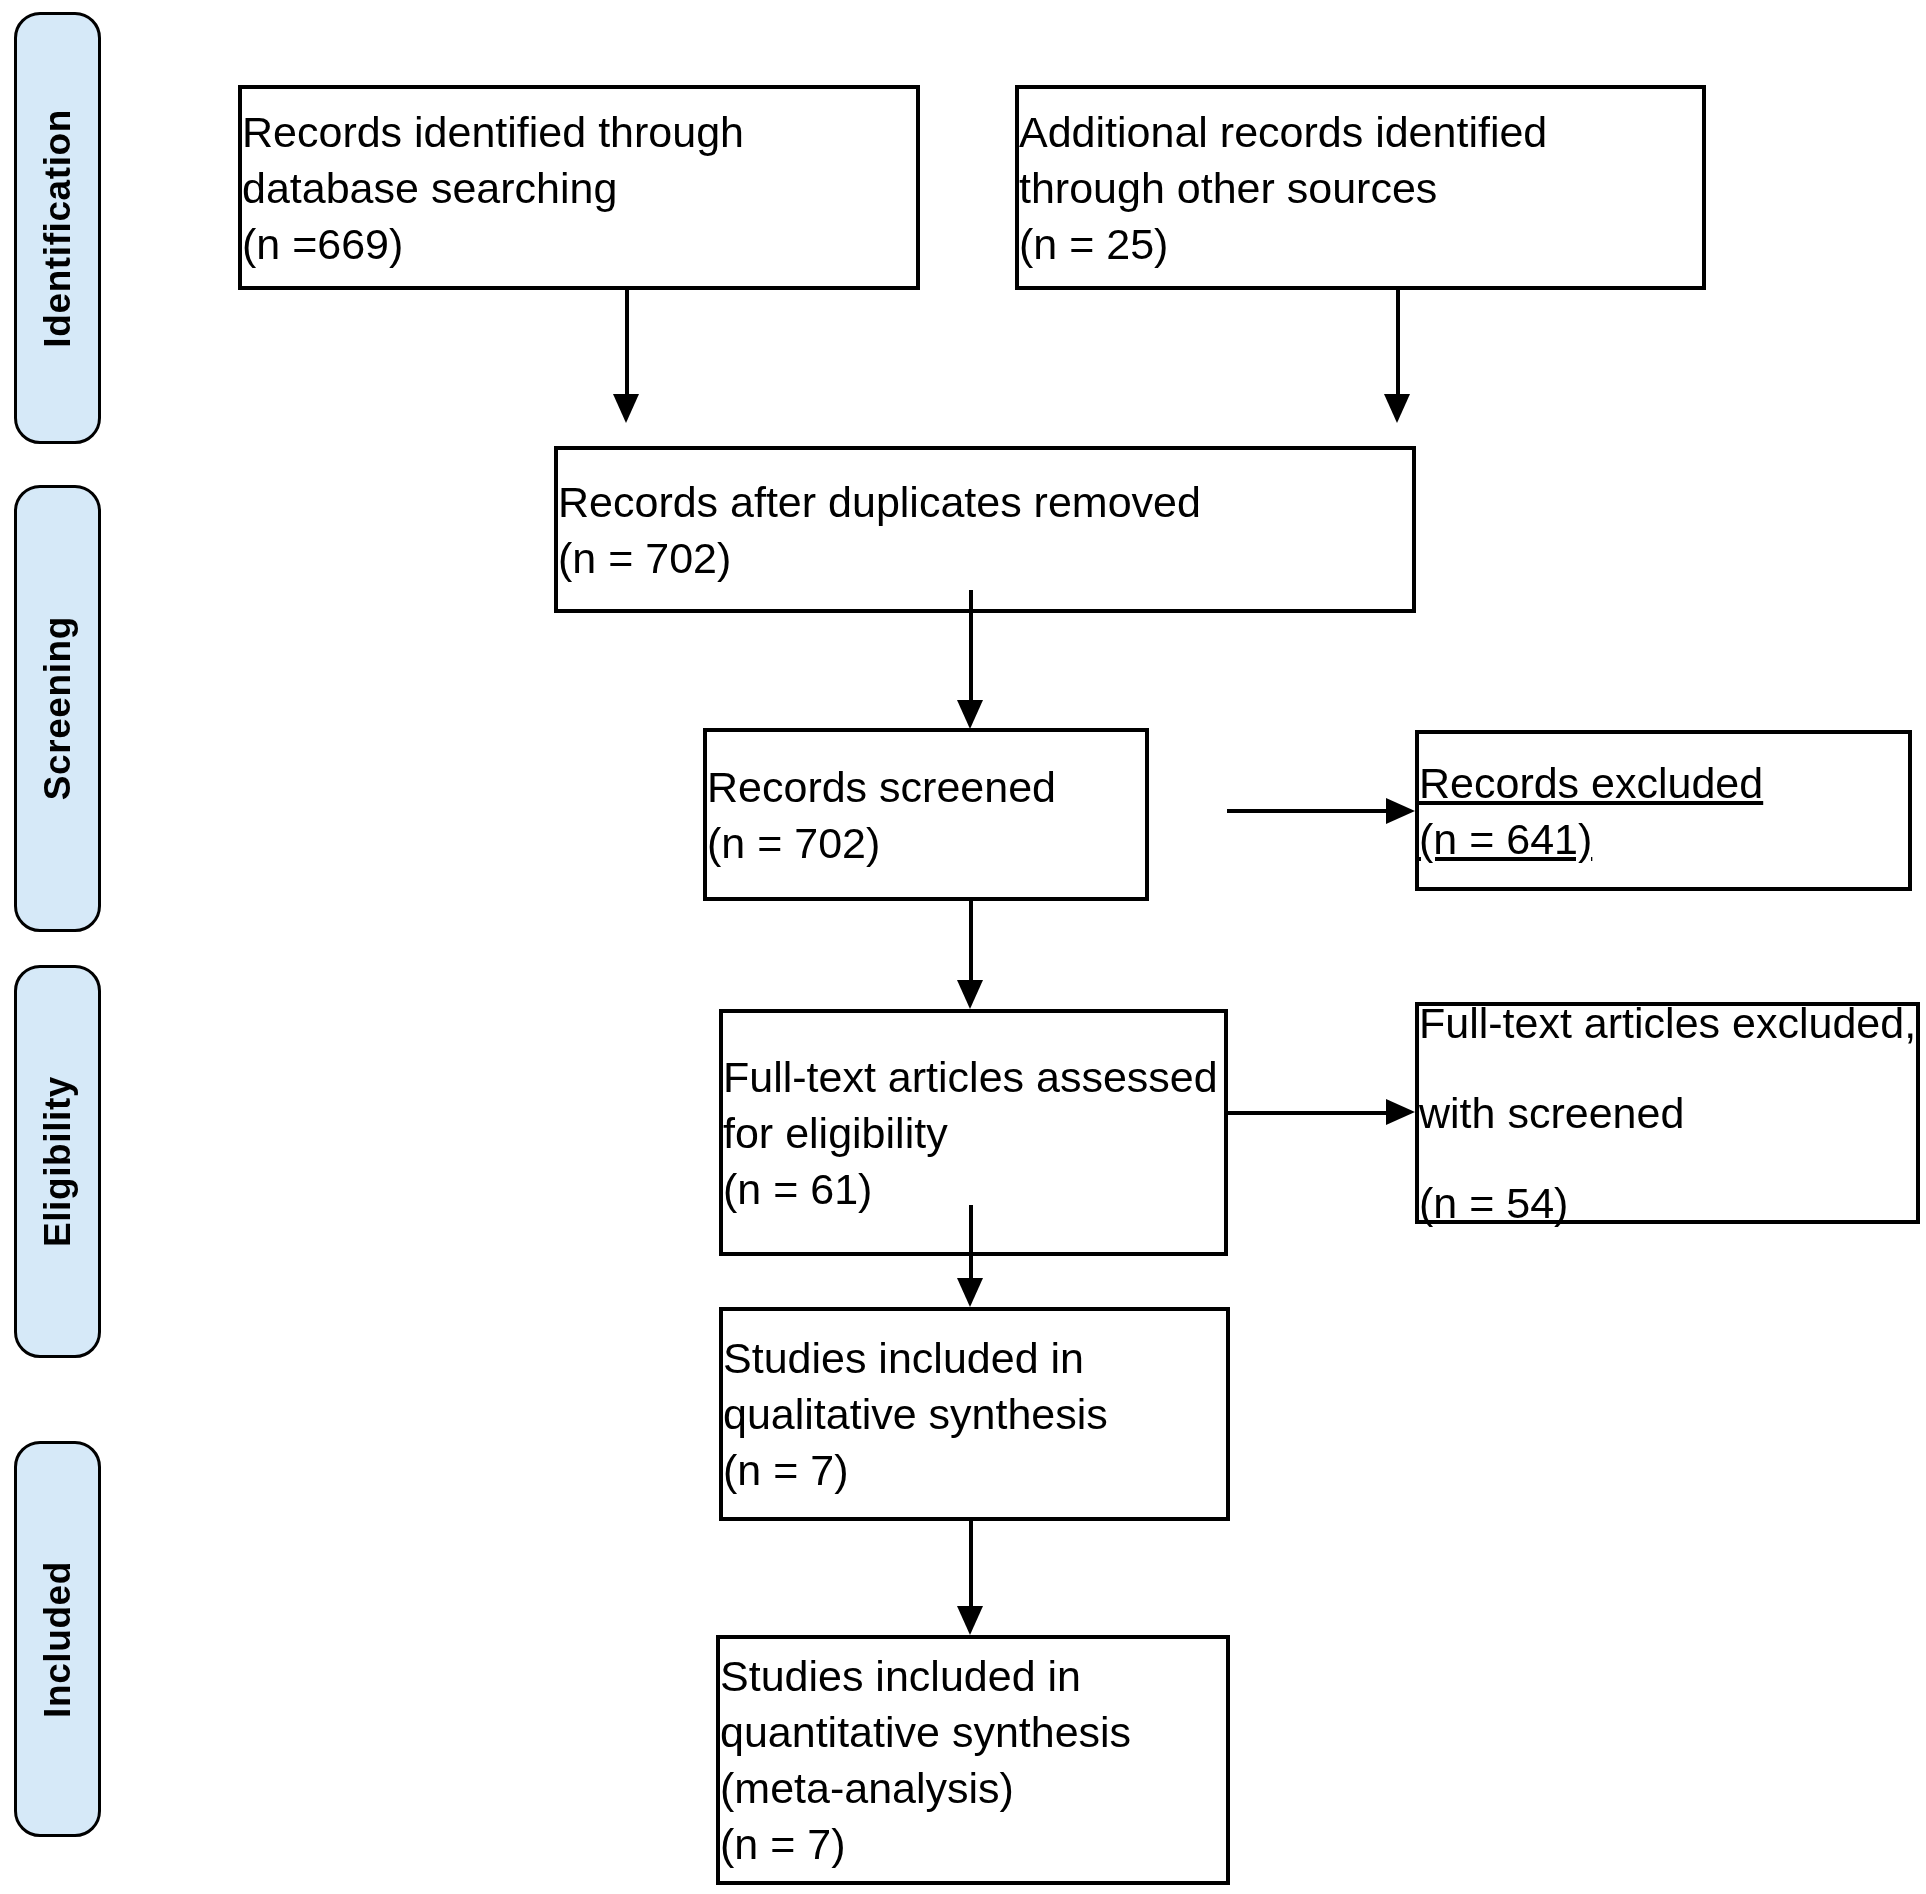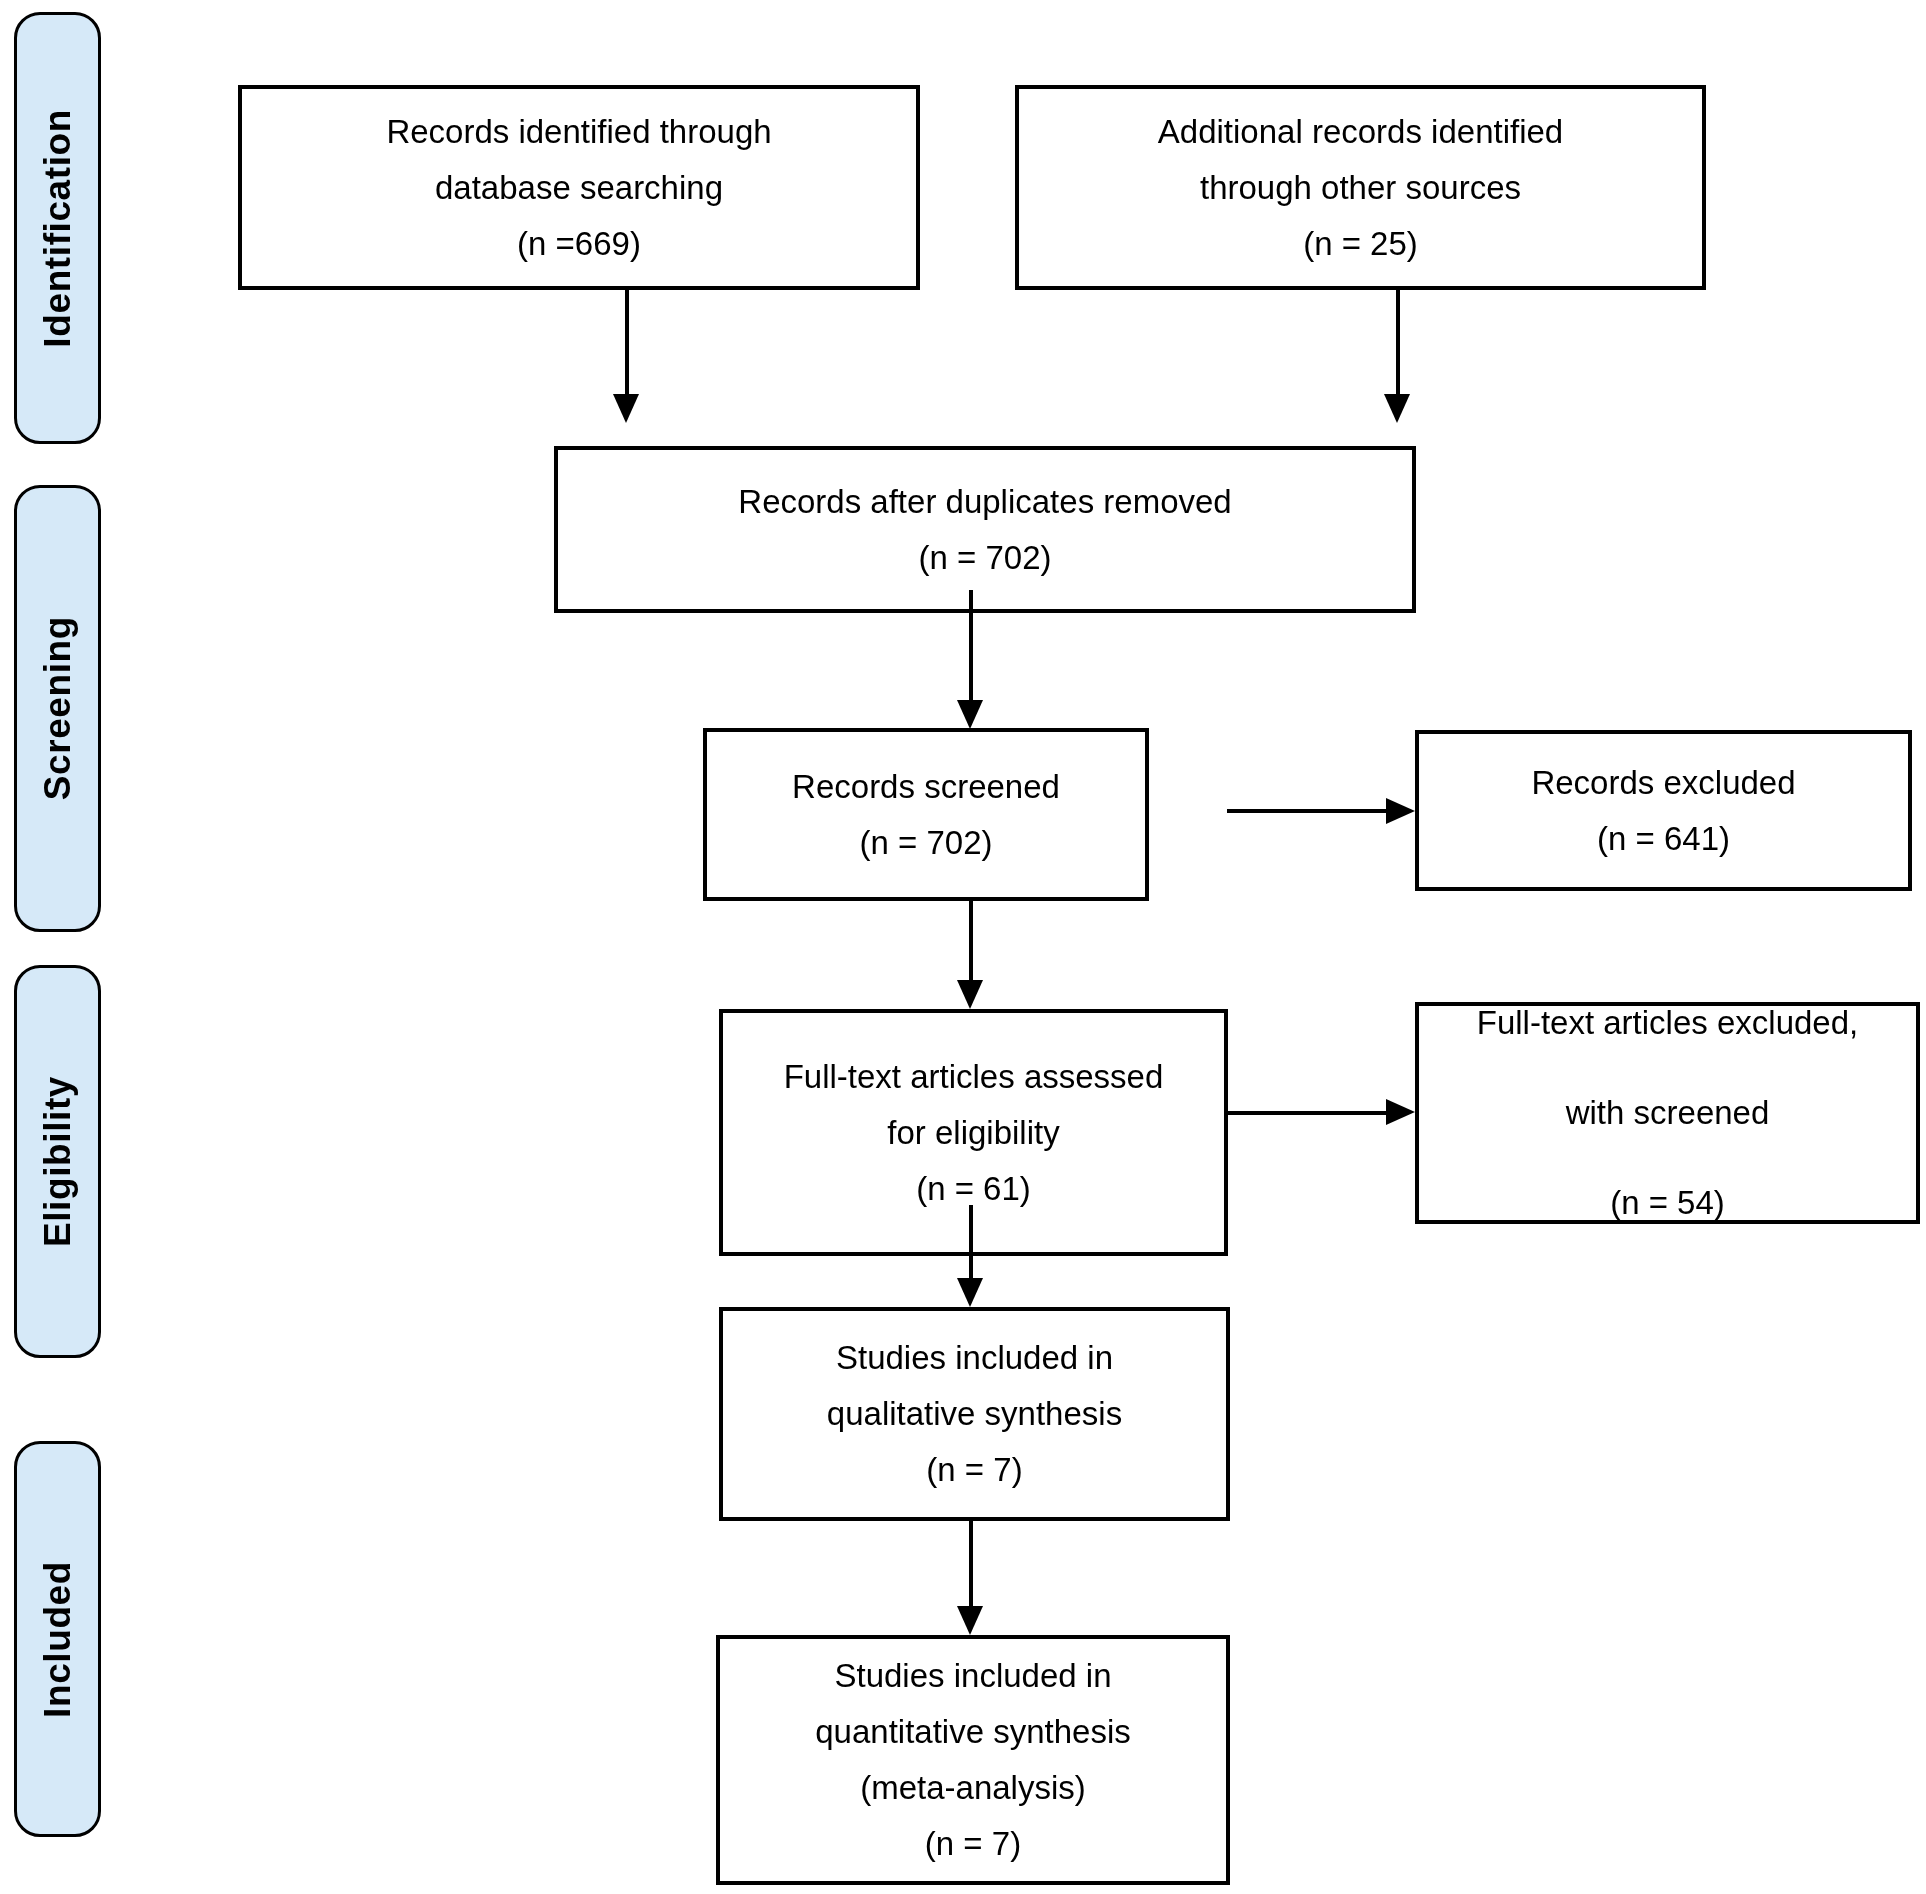--- a/index.html
+++ b/index.html
@@ -14,23 +14,23 @@
 
   
   .box {
     position: absolute;
     box-sizing: border-box;
     border: 4.2px solid #000000;
     background: #ffffff;
     display: flex;
     flex-direction: column;
     justify-content: center;
-    align-items: center;
+    align-items: flex-start;
     text-align: center;
-    font-size: 33px;
+    font-size: 43px;
     line-height: 56px;
     font-weight: 400;
   }
   .box span { display: block; white-space: nowrap; }
 
   
   .stage {
     position: absolute;
     box-sizing: border-box;
     border: 3.6px solid #000000;
@@ -63,21 +63,21 @@
     border-top: 13.7px solid transparent;
     border-bottom: 13.7px solid transparent;
     border-left: 29px solid #000000;
   }
 
   
   #box-identified        { left: 238px;  top: 85px;  width: 682px; height: 205px; }
   #box-additional        { left: 1007px; top: 85px;  width: 691px; height: 205px; margin-left: 8px; }
   #box-duplicates        { left: 554px;  top: 446px;  width: 862px; height: 167px; }
   #box-screened          { left: 703px; top: 728px; width: 446px;  height: 173px; }
-  #box-excluded          { left: 1415px; top: 730px; width: 497px;  height: 161px; }
+  #box-excluded          { left: 1415px; top: 730px; width: 497px;  height: 161px; text-decoration: underline; }
   #box-fulltext          { left: 719px; top: 1009px; width: 509px;  height: 247px; }
   #box-fulltext-excluded { left: 1415px; top: 1002px; width: 505px;  height: 222px; gap: 34px; }
   #box-qualitative       { left: 719px; top: 1307px; width: 511px;  height: 214px; }
   #box-quantitative      { left: 716px; top: 1635px; width: 514px;  height: 250px; }
 
   #stage-identification { left: 14.3px; top: 12px;   width: 87px; height: 432px; }
   #stage-screening      { left: 14.3px; top: 485px;  width: 87px; height: 447px; }
   #stage-eligibility    { left: 14.3px; top: 965px; width: 87px; height: 393px; }
   #stage-included       { left: 14.3px; top: 1441px; width: 87px; height: 396px; }
 </style>

